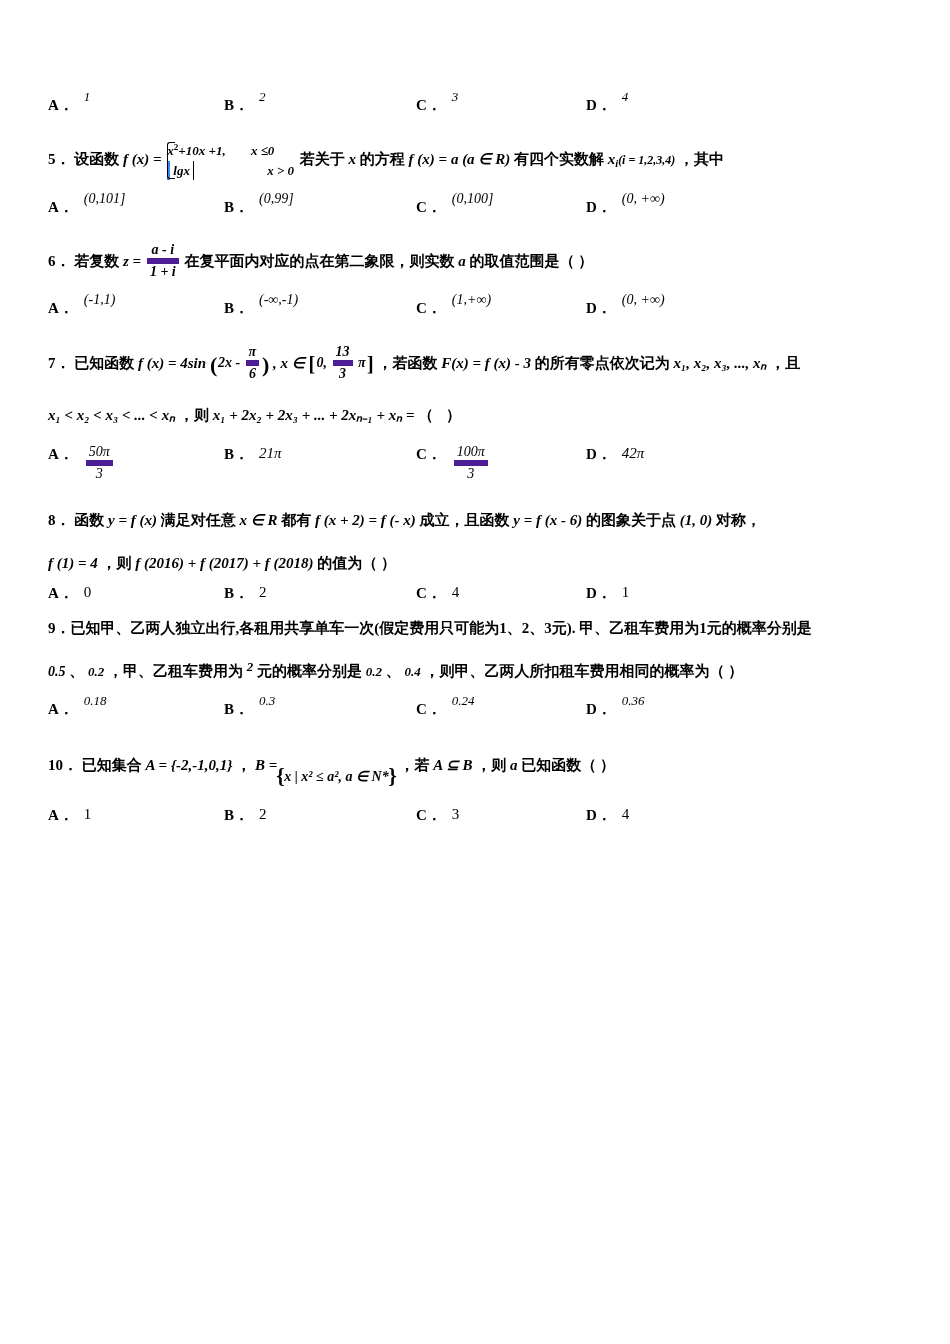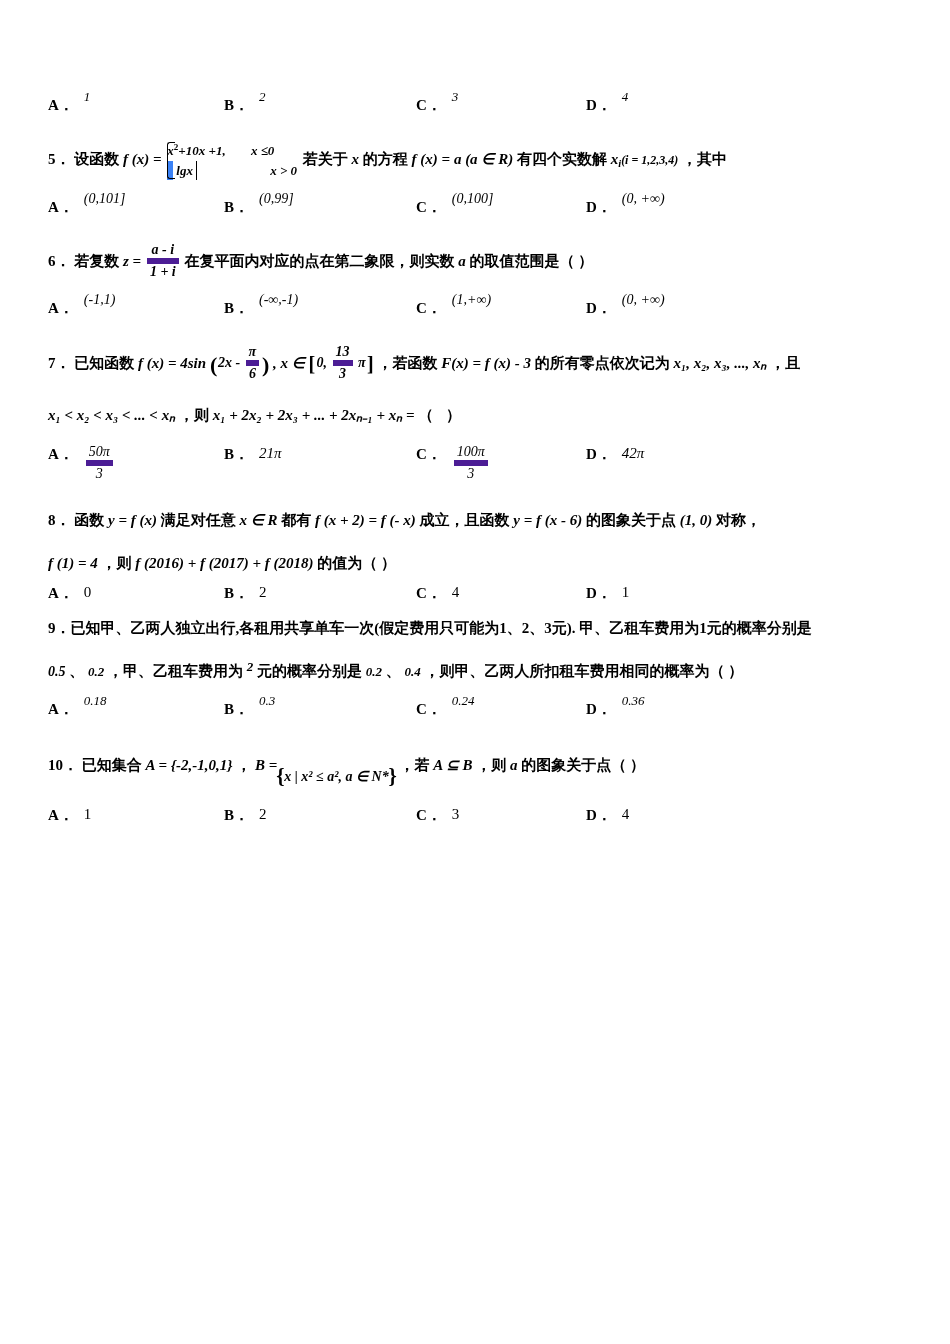--- a/index.html
+++ b/index.html
@@ -196,21 +196,21 @@
     top: 50%;
     transform: translateY(-50%);
     font-size: 22px;
     font-style: normal;
   }
   .paren-big::before { content: "("; left: 0; }
   .paren-big::after  { content: ")"; right: 0; }
 
   .abs {
     display: inline-block;
-    border-left: 6px solid #3b82f6;
+    border-left: 3px solid #3b82f6;
     border-right: 1px solid #000;
     padding: 0 3px;
   }
 
   .blank-paren {
     letter-spacing: 0.3em;
   }
 
   .row-sp-lg { margin-top: 26px; }
   .row-sp-md { margin-top: 18px; }
@@ -458,21 +458,21 @@
     <div class="q row-sp-lg">
       <span class="qnum">10．</span>
       <span class="q-cn">已知集合</span>
       <span class="math">A = {-2,-1,0,1}</span>
       <span class="q-cn">，</span>
       <span class="math">B =</span><span class="setb"><span class="math">x | x² ≤ a², a ∈ N*</span></span>
       <span class="q-cn">，若</span>
       <span class="math">A ⊆ B</span>
       <span class="q-cn">，则</span>
       <span class="math">a</span>
-      <span class="q-cn">的图象关于点（    ）</span>
+      <span class="q-cn">已知函数（    ）</span>
     </div>
 
     <div class="opts row-sp-md opt-row-compact">
       <div class="opt opt-a">
         <span class="opt-label">A．</span>
         <span class="opt-val">1</span>
       </div>
       <div class="opt opt-b">
         <span class="opt-label">B．</span>
         <span class="opt-val">2</span>

